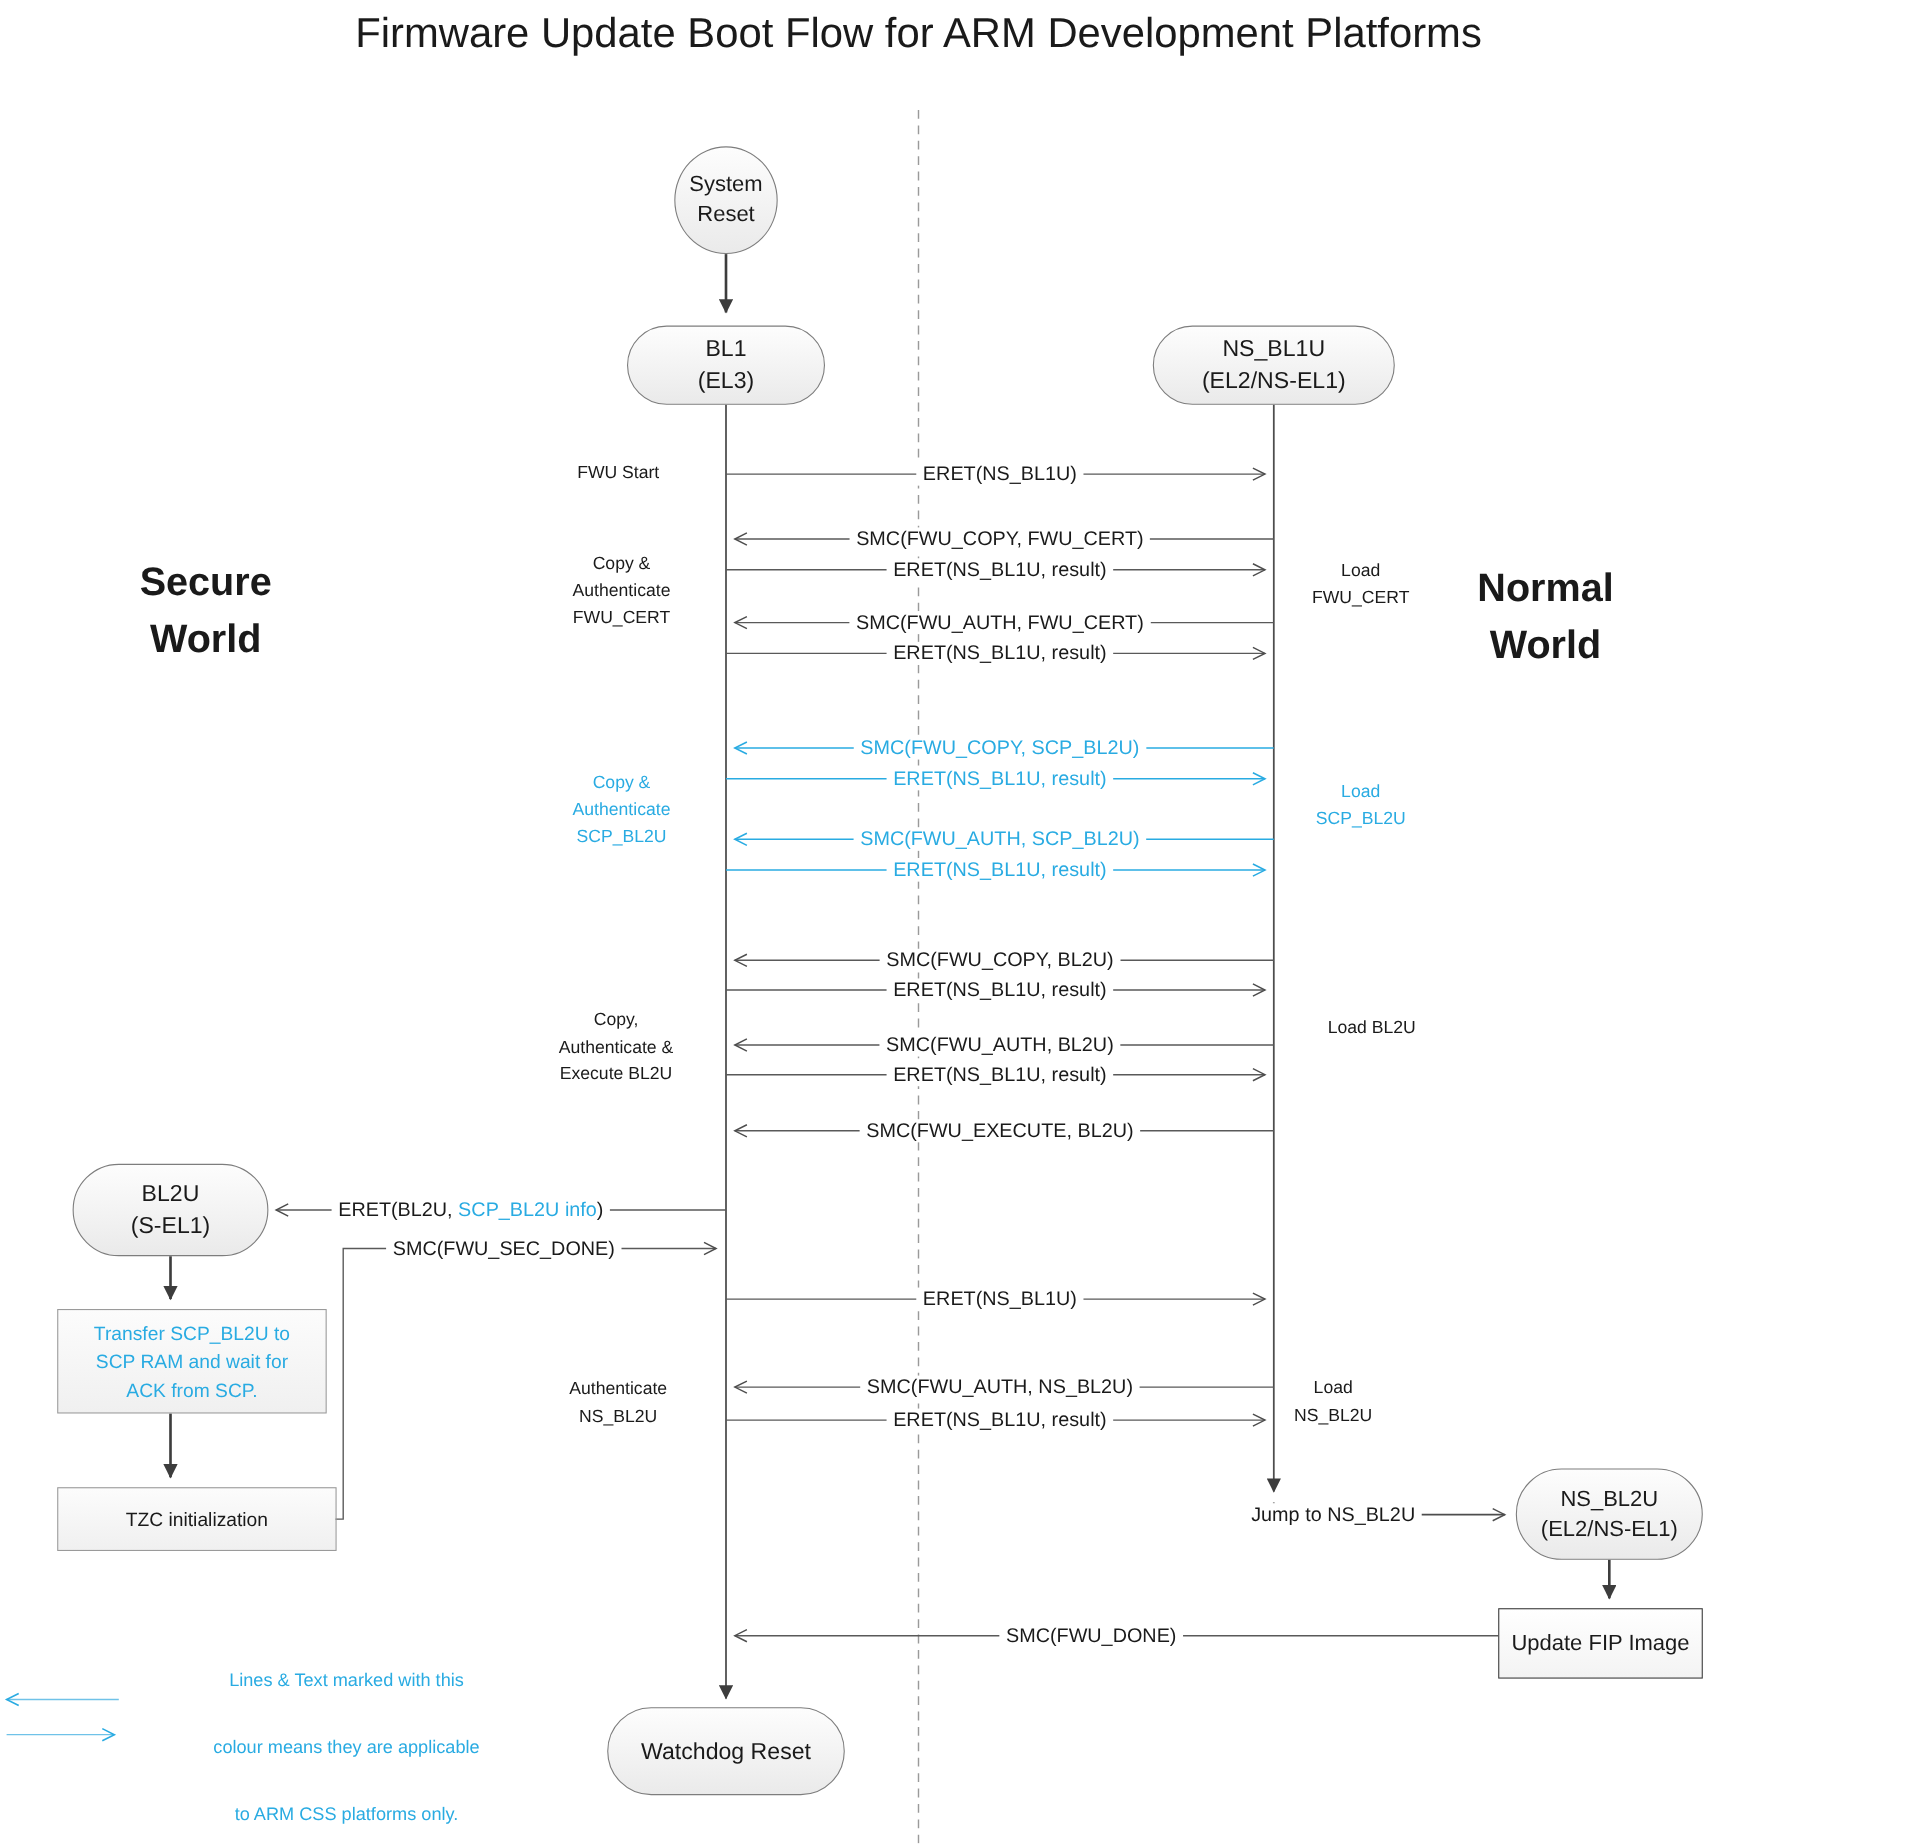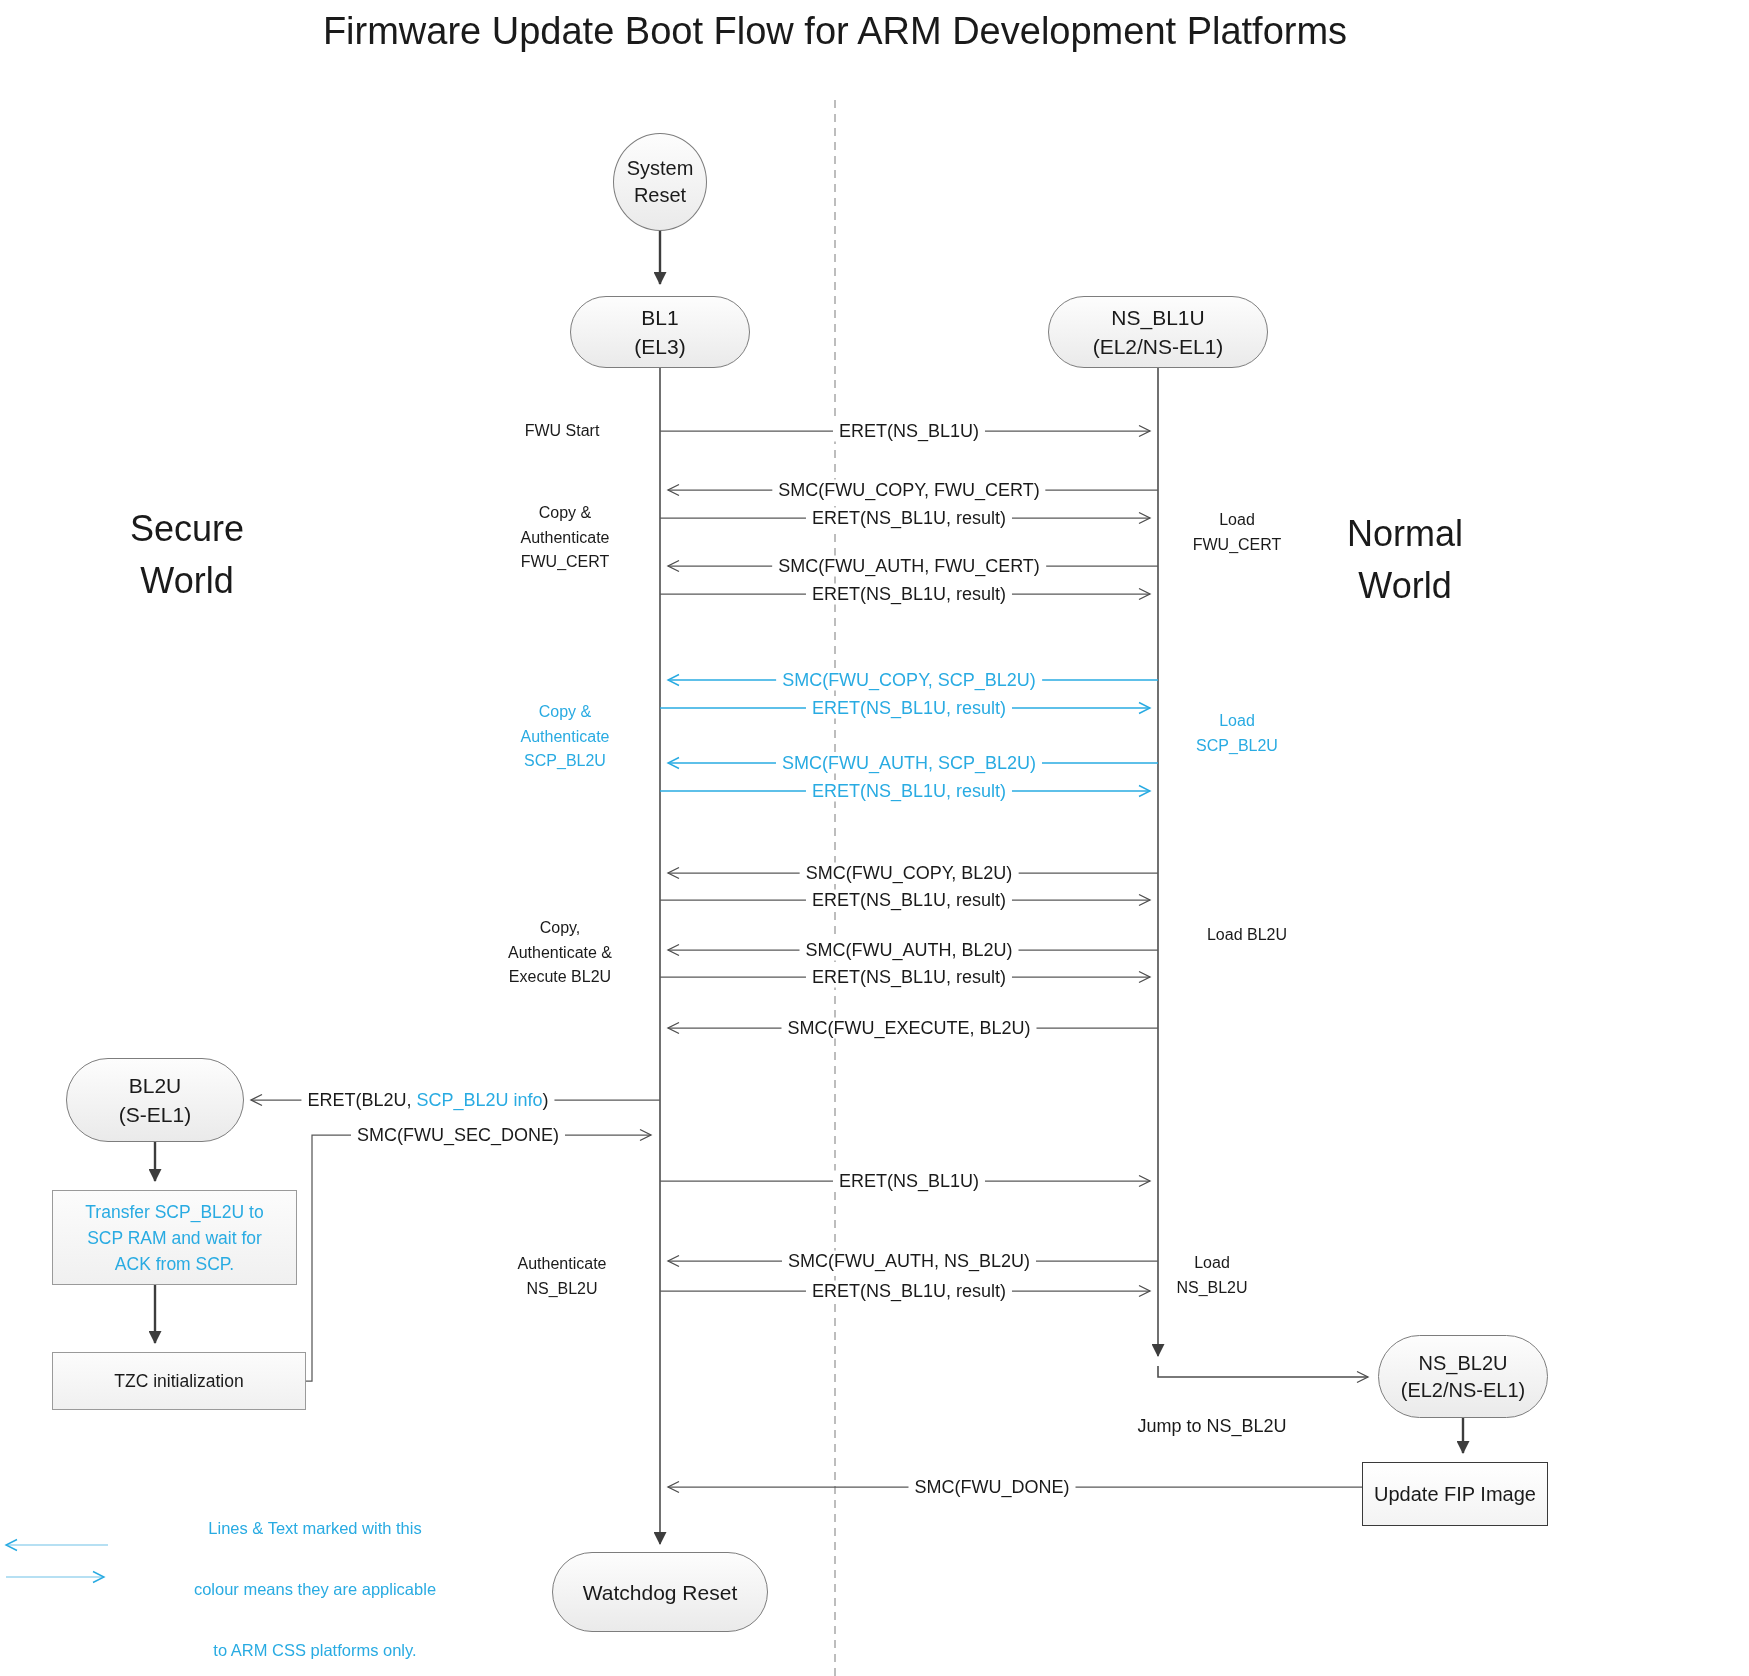--- a/index.html
+++ b/index.html
@@ -10,21 +10,21 @@
   .bline{stroke:#29ABE2;stroke-width:1.4px;}
   .flow{stroke:#3d3d3d;stroke-width:2.4px;}
   .life{stroke:#4d4d4d;stroke-width:1.6px;}
   .divline{stroke:#9a9a9a;stroke-width:1.3px;stroke-dasharray:8 6;}
   .legline{stroke:#6fc2e8;stroke-width:1.2px;}
 
   .title{position:absolute;left:835px;top:10px;transform:translateX(-50%);
          font-size:38px;white-space:nowrap;}
   .world{position:absolute;transform:translate(-50%,-50%);text-align:center;
          font-size:36px;line-height:52px;}
-  .world span{display:block;}
+  .world span{display:block;font-weight:bold;}
 
   .node{position:absolute;display:flex;flex-direction:column;justify-content:center;align-items:center;
         box-sizing:border-box;border:1.4px solid #7d7d7d;
         background:linear-gradient(#fdfdfd,#eaeaea);
         font-size:21px;line-height:29px;text-align:center;}
   .stadium{border-radius:44px;}
   .ellipse{border-radius:50%;font-size:20px;line-height:27px;}
   .node span{display:block;white-space:nowrap;}
 
   .procbox{position:absolute;display:flex;flex-direction:column;justify-content:center;align-items:center;
@@ -166,21 +166,21 @@
   <div class="msg" style="left:909px;top:977px">ERET(NS_BL1U, result)</div>
   <div class="msg" style="left:909px;top:1028px">SMC(FWU_EXECUTE, BL2U)</div>
 
   <div class="msg" style="left:428px;top:1100px"><span>ERET(BL2U, </span><span class="blue">SCP_BL2U info</span><span>)</span></div>
   <div class="msg" style="left:458px;top:1135px">SMC(FWU_SEC_DONE)</div>
 
   <div class="msg" style="left:909px;top:1181px">ERET(NS_BL1U)</div>
   <div class="msg" style="left:909px;top:1261px">SMC(FWU_AUTH, NS_BL2U)</div>
   <div class="msg" style="left:909px;top:1291px">ERET(NS_BL1U, result)</div>
 
-  <div class="msg" style="left:1212px;top:1426px">Jump to NS_BL2U</div>
+  <div class="msg" style="left:1212px;top:1377px">Jump to NS_BL2U</div>
   <div class="msg" style="left:992px;top:1487px">SMC(FWU_DONE)</div>
 
   <div class="side" style="left:562px;top:431px">
     <span>FWU Start</span>
   </div>
   <div class="side" style="left:565px;top:538px">
     <span>Copy &amp;</span>
     <span>Authenticate</span>
     <span>FWU_CERT</span>
   </div>

